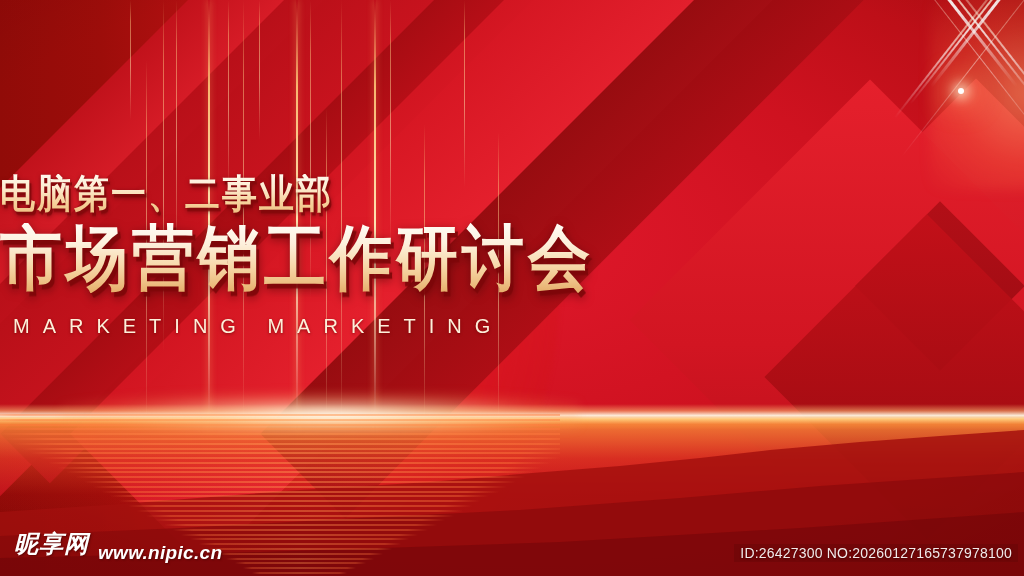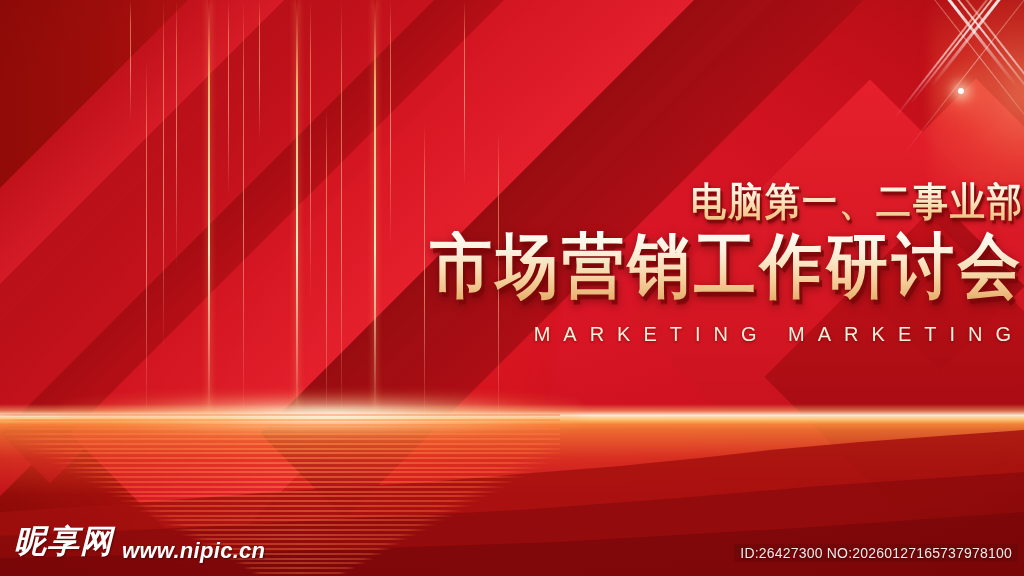--- a/index.html
+++ b/index.html
@@ -144,22 +144,22 @@
     position:absolute;left:0;top:414px;width:560px;height:162px;
     overflow:hidden;
   }
   .tri-line{
     position:absolute;height:2px;
     background:linear-gradient(90deg,rgba(255,120,60,.0) 0%,rgba(255,120,60,.55) 8%,rgba(255,150,80,.62) 50%,rgba(255,120,60,.55) 92%,rgba(255,120,60,0) 100%);
   }
 
   
   .text-block{
-    position:absolute;left:0;right:0;top:184px;
-    text-align:right;
+    position:absolute;left:0;right:0;top:176px;
+    text-align:left;
     z-index:9;
   }
   .title-top{
     font-family:"Liberation Sans","DejaVu Sans",sans-serif;
     font-size:35px;
     font-weight:bold;
     letter-spacing:2px;
     line-height:1.05;
     background:linear-gradient(180deg,#fffaf0 0%,#fdeacd 36%,#f7d39d 68%,#eebd7e 100%);
     -webkit-background-clip:text;background-clip:text;
@@ -191,27 +191,27 @@
     padding-left:13px;
   }
 
   
   .wm{
     position:absolute;left:14px;bottom:12px;
     display:flex;align-items:center;gap:9px;
     z-index:20;
   }
   .wm-logo{
-    font-size:32px;font-weight:bold;font-style:italic;
+    font-size:24px;font-weight:bold;font-style:italic;
     color:#ffffff;letter-spacing:1px;
     text-shadow:1px 1px 2px rgba(60,0,0,.6);
     font-family:"DejaVu Sans","Liberation Sans",sans-serif;
   }
   .wm-url{
-    font-size:22px;font-style:italic;font-weight:bold;
+    font-size:19px;font-style:italic;font-weight:bold;
     color:#ffffff;letter-spacing:.3px;
     text-shadow:1px 1px 2px rgba(60,0,0,.6);
     font-family:"Liberation Sans","DejaVu Sans",sans-serif;
     margin-top:19px;
   }
   .idbar{
     position:absolute;right:6px;bottom:14px;
     z-index:20;
     font-size:14px;color:#f2eaea;
     letter-spacing:.2px;

